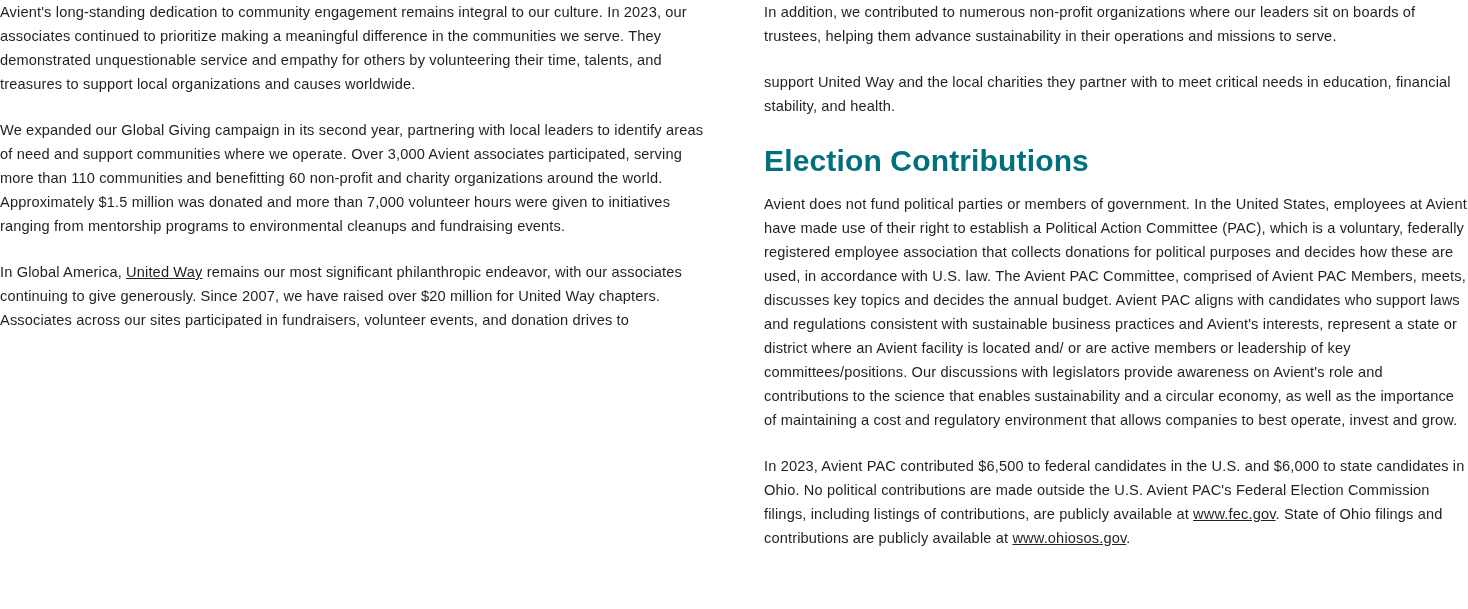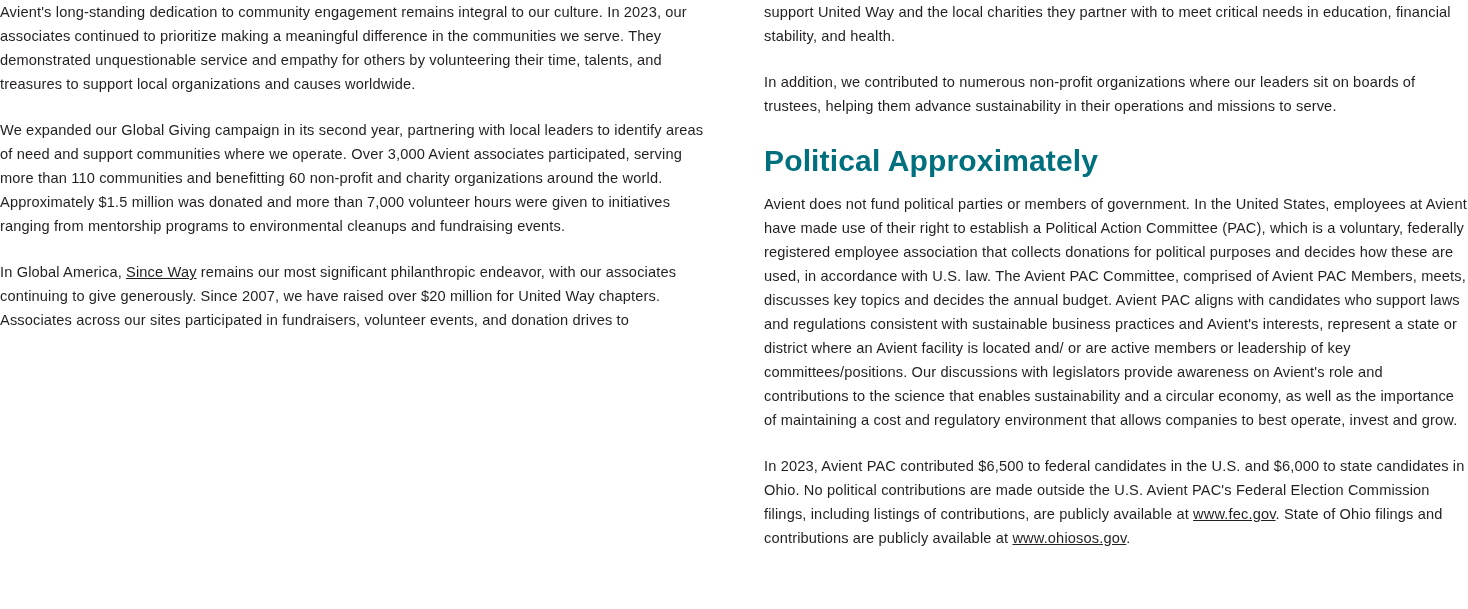--- a/index.html
+++ b/index.html
@@ -60,27 +60,27 @@
   }
 </style>
 </head>
 <body>
 
 <div class="page">
 
   <div class="column col-left">
     <p class="body-text">Avient's long-standing dedication to community engagement remains integral to our culture. In 2023, our associates continued to prioritize making a meaningful difference in the communities we serve. They demonstrated unquestionable service and empathy for others by volunteering their time, talents, and treasures to support local organizations and causes worldwide.</p>
     <p class="body-text">We expanded our Global Giving campaign in its second year, partnering with local leaders to identify areas of need and support communities where we operate. Over 3,000 Avient associates participated, serving more than 110 communities and benefitting 60 non-profit and charity organizations around the world. Approximately $1.5 million was donated and more than 7,000 volunteer hours were given to initiatives ranging from mentorship programs to environmental cleanups and fundraising events.</p>
-    <p class="body-text"><span>In Global America, </span><a class="inline-link" href="#">Since Way</a><span> remains our most significant philanthropic endeavor, with our associates continuing to give generously. Since 2007, we have raised over $20 million for United Way chapters. Associates across our sites participated in fundraisers, volunteer events, and donation drives to</span></p>
+    <p class="body-text"><span>In Global America, </span><a class="inline-link" href="#">United Way</a><span> remains our most significant philanthropic endeavor, with our associates continuing to give generously. Since 2007, we have raised over $20 million for United Way chapters. Associates across our sites participated in fundraisers, volunteer events, and donation drives to</span></p>
   </div>
 
   <div class="column col-right">
+    <p class="body-text">In addition, we contributed to numerous non-profit organizations where our leaders sit on boards of trustees, helping them advance sustainability in their operations and missions to serve.</p>
     <p class="body-text first-right-para">support United Way and the local charities they partner with to meet critical needs in education, financial stability, and health.</p>
-    <p class="body-text">In addition, we contributed to numerous non-profit organizations where our leaders sit on boards of trustees, helping them advance sustainability in their operations and missions to serve.</p>
 
-    <h2 class="section-heading">Political Approximately</h2>
+    <h2 class="section-heading">Election Contributions</h2>
 
     <p class="body-text">Avient does not fund political parties or members of government. In the United States, employees at Avient have made use of their right to establish a Political Action Committee (PAC), which is a voluntary, federally registered employee association that collects donations for political purposes and decides how these are used, in accordance with U.S. law. The Avient PAC Committee, comprised of Avient PAC Members, meets, discusses key topics and decides the annual budget. Avient PAC aligns with candidates who support laws and regulations consistent with sustainable business practices and Avient's interests, represent a state or district where an Avient facility is located and/ or are active members or leadership of key committees/positions. Our discussions with legislators provide awareness on Avient's role and contributions to the science that enables sustainability and a circular economy, as well as the importance of maintaining a cost and regulatory environment that allows companies to best operate, invest and grow.</p>
 
     <p class="body-text"><span>In 2023, Avient PAC contributed $6,500 to federal candidates in the U.S. and $6,000 to state candidates in Ohio. No political contributions are made outside the U.S. Avient PAC's Federal Election Commission filings, including listings of contributions, are publicly available at </span><a class="inline-link" href="#">www.fec.gov</a><span>. State of Ohio filings and contributions are publicly available at </span><a class="inline-link" href="#">www.ohiosos.gov</a><span>.</span></p>
   </div>
 
 </div>
 
 </body></html>

